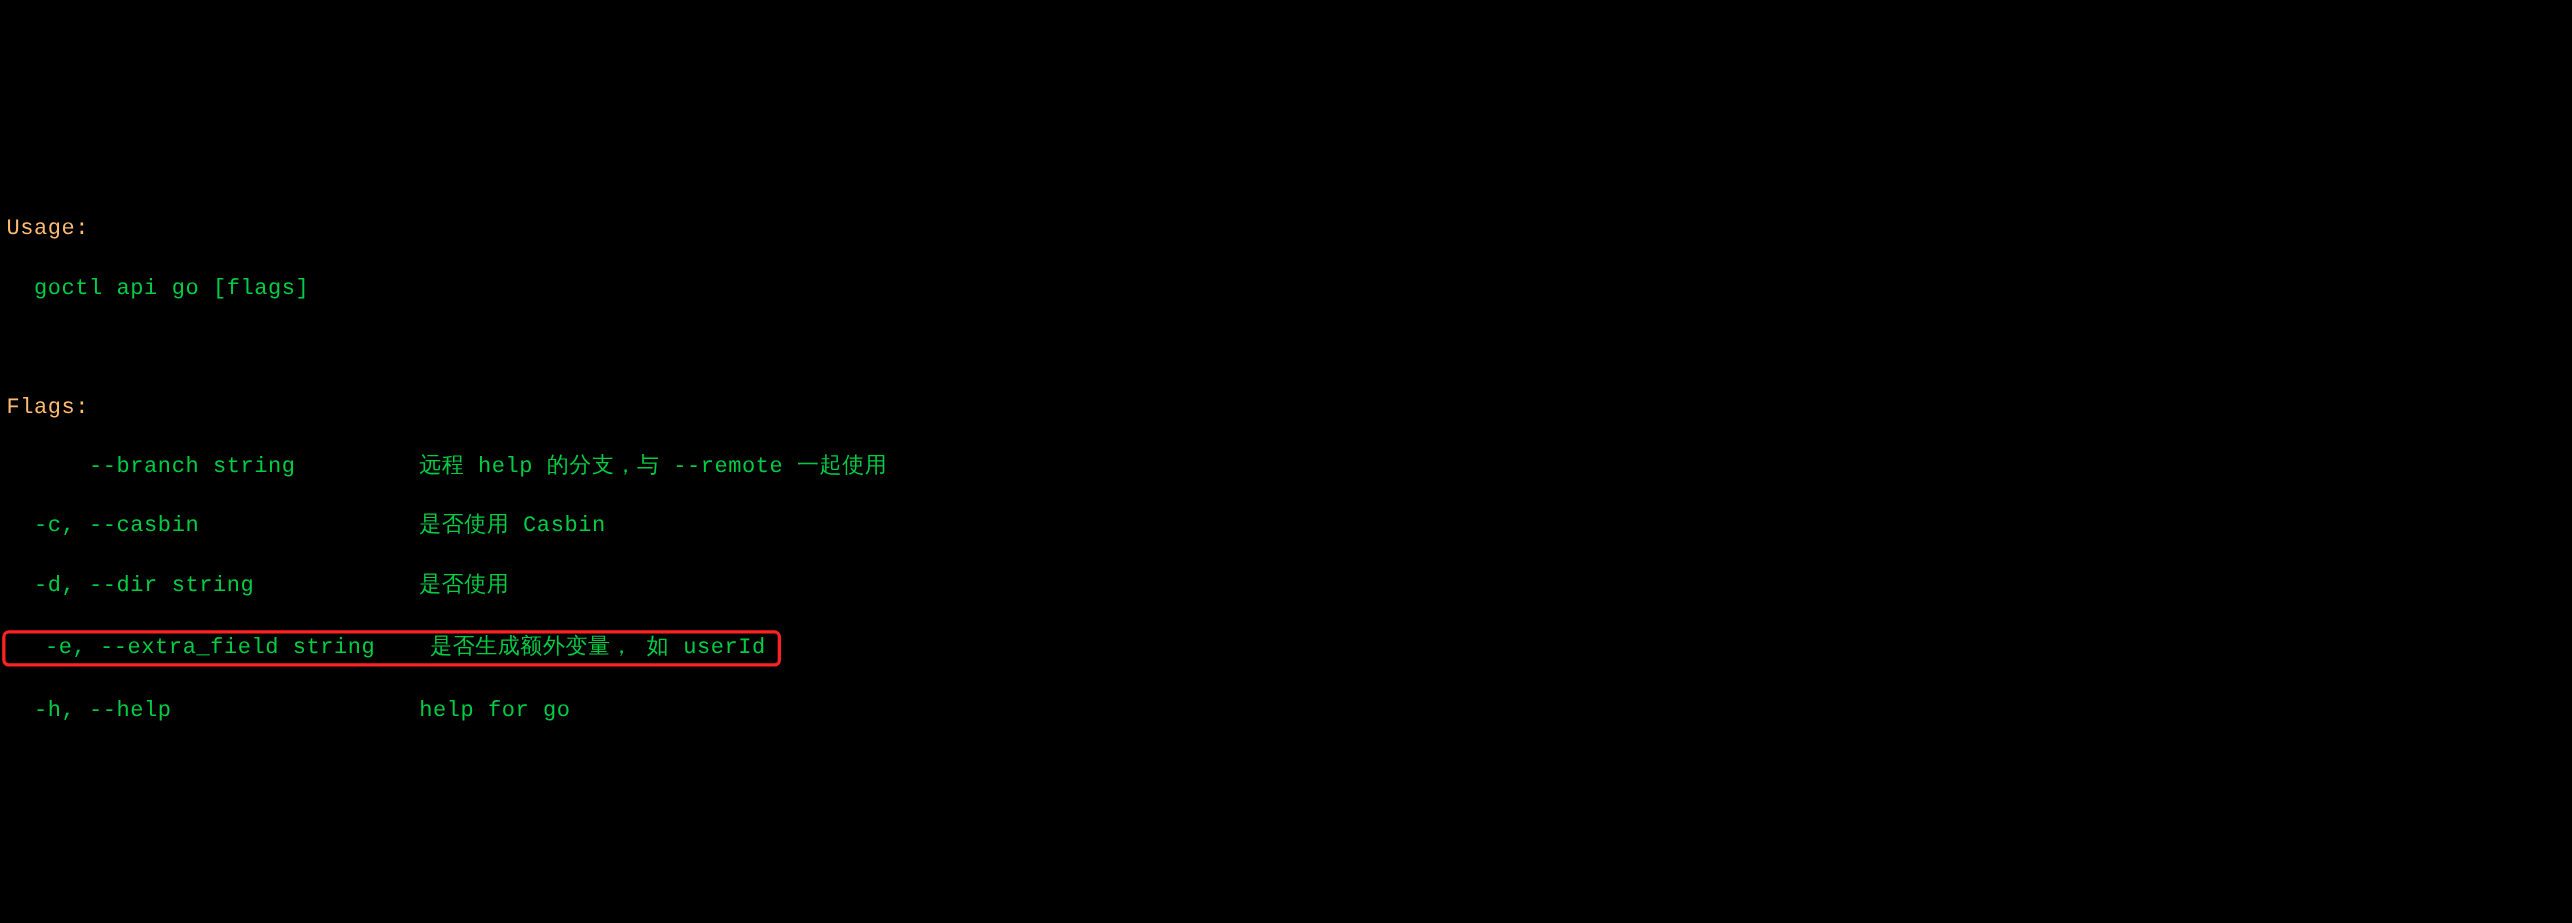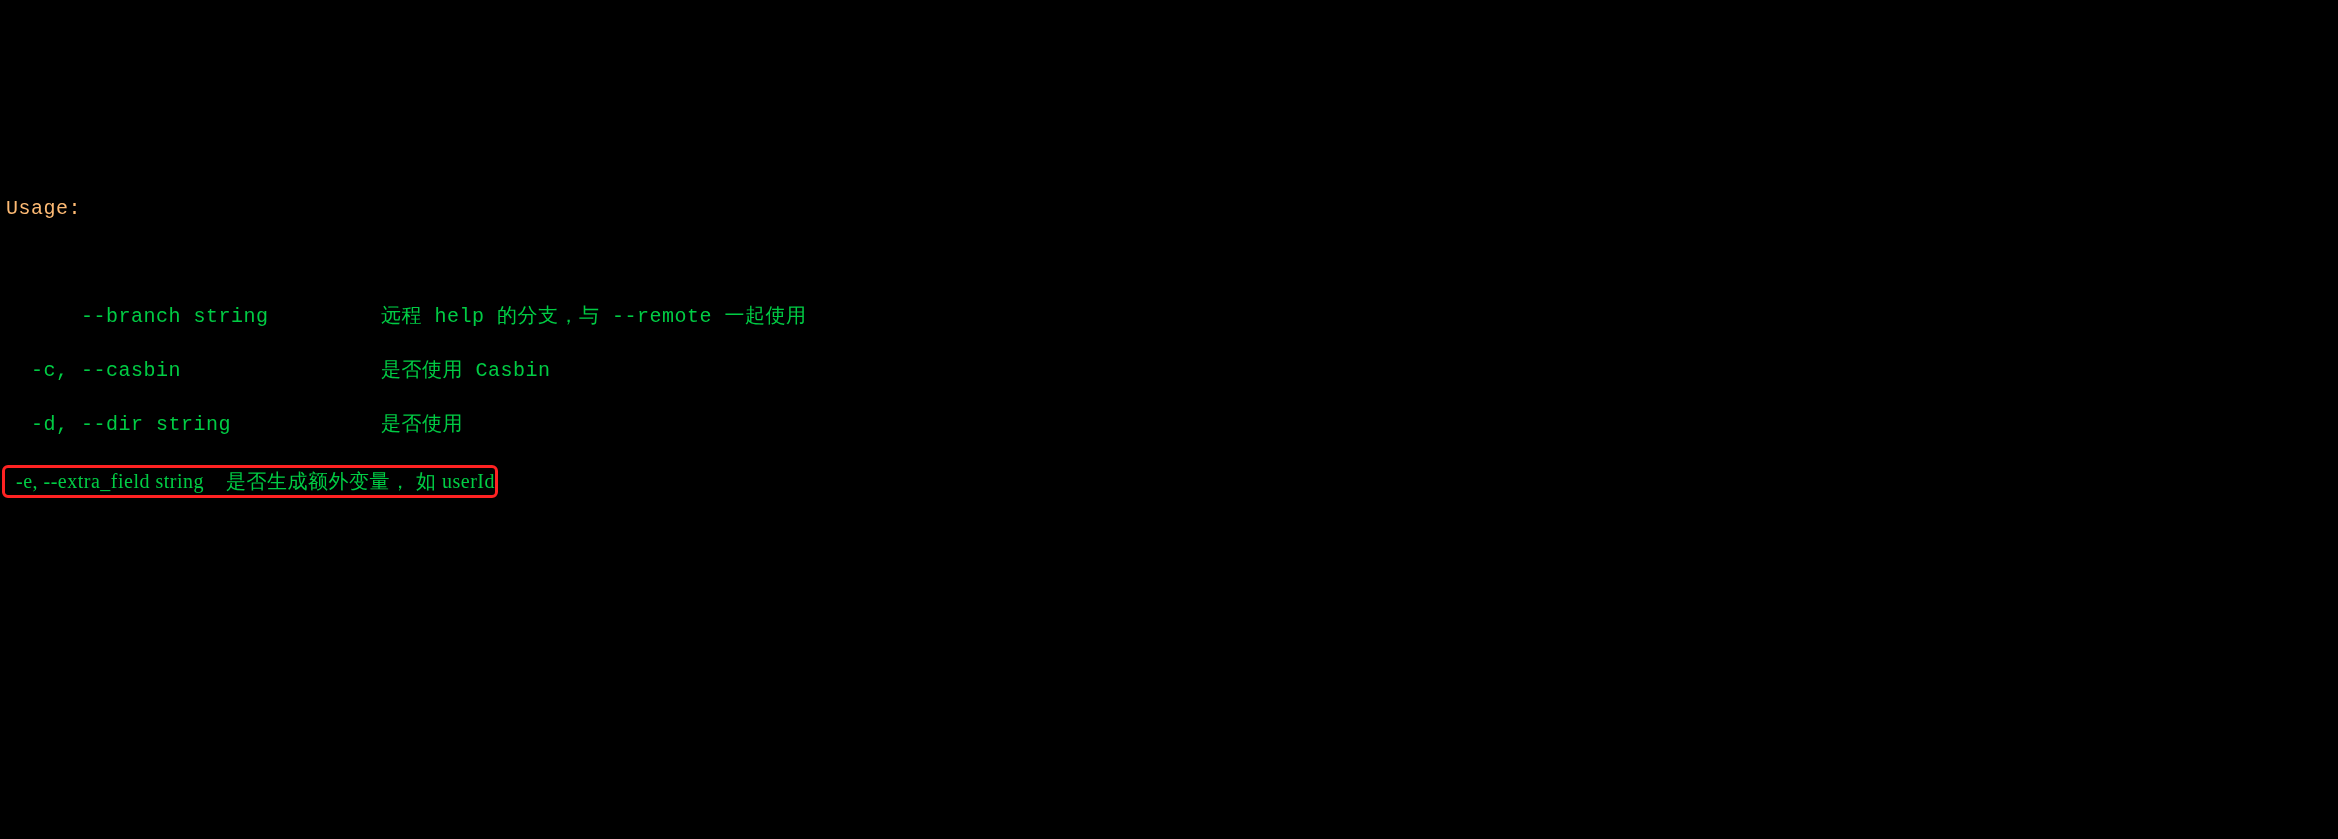--- a/index.html
+++ b/index.html
@@ -17,41 +17,43 @@
       white-space: pre;
       letter-spacing: 0.5px;
     }
     .white { color: #ffffff; }
     .blue { color: #fdba74; }
     .green { color: #00cc44; }
     .highlight-box {
       border: 3px solid #ff2222;
       border-radius: 6px;
       display: inline-block;
-      padding: 0 0;
+      padding: 0 11px;
       margin-left: -4px;
-      font-family: Liberation Serif, serif;
     }
     .line {
       display: block;
     }
   </style>
 </head>
 <body>
 
 
 
 <div>
 <span class="line"> </span>
 <span class="line blue">Usage:</span>
+<span class="line green">  goctl api go [flags]</span>
 <span class="line"> </span>
+<span class="line blue">Flags:</span>
 <span class="line"><span class="green">      --branch string         </span><span class="green">远程 help 的分支，与 --remote 一起使用</span></span>
 <span class="line"><span class="green">  -c, --casbin                </span><span class="green">是否使用 Casbin</span></span>
 <span class="line"><span class="green">  -d, --dir string            </span><span class="green">是否使用</span></span>
 <span class="line"><span class="highlight-box"><span class="green">  -e, --extra_field string    </span><span class="green">是否生成额外变量， 如 userId</span></span></span>
+<span class="line"><span class="green">  -h, --help                  </span><span class="green">help for go</span></span>
 
 
 
 
 
 
 
 </div>
 
 

